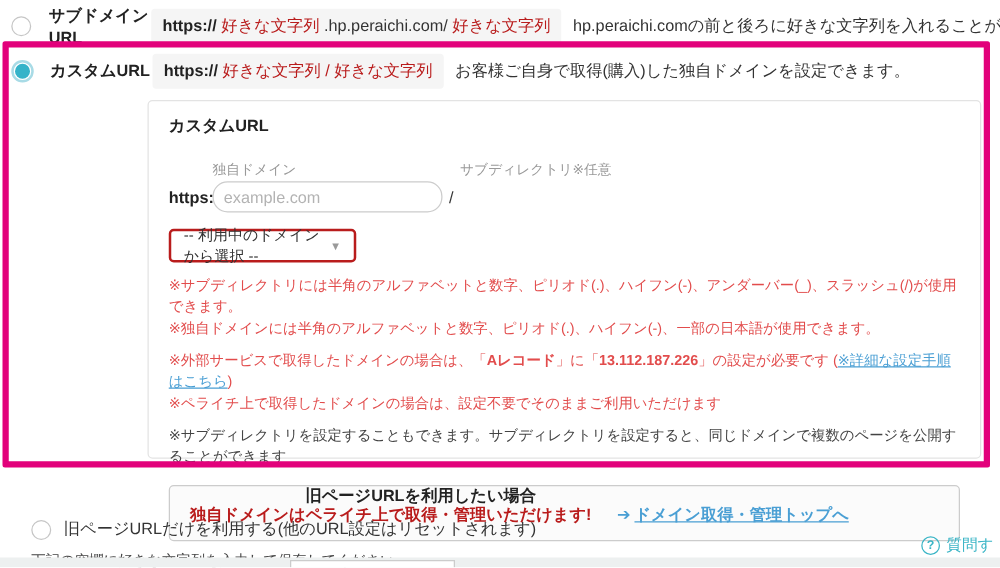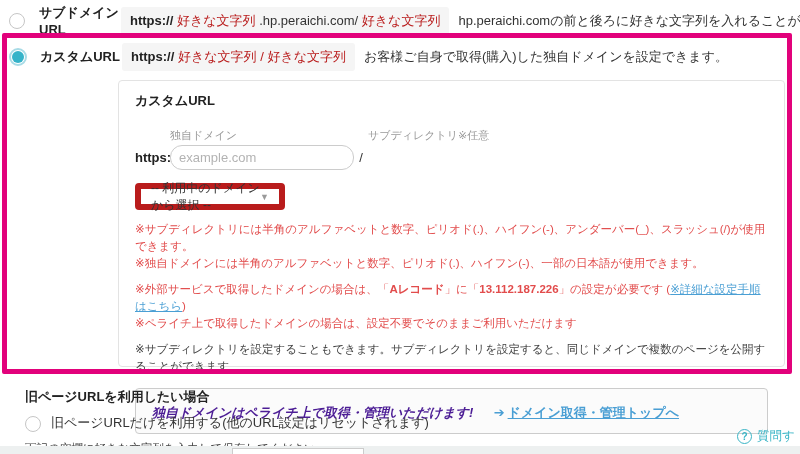--- a/index.html
+++ b/index.html
@@ -32,42 +32,42 @@
   .label-spacer { width:35px; flex:0 0 auto; }
   .label-domain { width:198px; flex:0 0 auto; }
   .field-row { display:flex; align-items:center; margin-top:2px; }
   .scheme { width:35px; font-weight:bold; font-size:13px; color:#222; flex:0 0 auto; }
   .txt-input { height:25px; border:1px solid #ccc; border-radius:12px; padding:0 8px; font-size:13px;
     font-family:inherit; color:#333; outline:none; }
   .txt-input::placeholder { color:#b3b3b3; }
   .input-domain { width:184px; flex:0 0 auto; }
   .slash-sep { width:14px; text-align:center; color:#333; font-size:13px; flex:0 0 auto; }
   .input-subdir { flex:1 1 auto; }
-  .select-box { margin-top:13px; width:150px; height:27px; border:6px solid #b91c1c; border-radius:4px;
+  .select-box { margin-top:13px; width:150px; height:27px; border:2px solid #b91c1c; border-radius:4px;
     display:flex; align-items:center; justify-content:space-between; padding:0 10px; cursor:pointer;
     font-size:12px; color:#333; background:#fff; }
   .caret { color:#9a9a9a; font-size:9px; }
 
   .notes { margin-top:11px; font-size:11.5px; line-height:17px; }
   .note-red { color:#e24c4c; }
   .note-dark { color:#444; }
   .gap { height:9px; }
   a.lnk { color:#4a9fd4; text-decoration:underline; cursor:pointer; }
 
   
   .promo { margin-top:13px; border:1px solid #ccc; border-radius:4px; background:#fbfbfb;
     padding:14px 16px 11px; }
-  .promo-head { font-size:13px; font-weight:bold; color:#4c1d95;font-style:italic; }
+  .promo-head { font-size:13px; font-weight:bold; color:#b91c1c; }
   .promo-link { font-size:13px; margin-left:16px; font-weight:bold; }
   .promo-arrow { color:#4a9fd4; text-decoration:none; margin-right:3px; }
   .promo-note { margin-top:9px; font-size:11px; color:#8a8a8a; }
 
   
   .old-url { position:absolute; left:25px; top:388px; font-size:13px; }
-  .old-title { font-weight:bold; color:#222; font-size:13px; }
+  .old-title { font-weight:bold; color:#222; font-size:13px;text-align:right; }
   .old-radio-row { display:flex; align-items:flex-end; margin-top:8px; margin-left:0; }
   .old-radio-row .radio { margin-right:10px; }
   .old-instruction { margin-top:9px; font-size:11.5px; color:#444; }
 
   
   .help { position:absolute; left:737px; top:428px; display:flex; align-items:center;
     color:#3ab5c6; font-size:12.5px; white-space:nowrap; cursor:pointer; }
   .help-circle { width:15px; height:15px; border:1.5px solid #3ab5c6; border-radius:50%;
     display:flex; align-items:center; justify-content:center; font-size:10px; font-weight:bold; margin-right:5px; }
 

